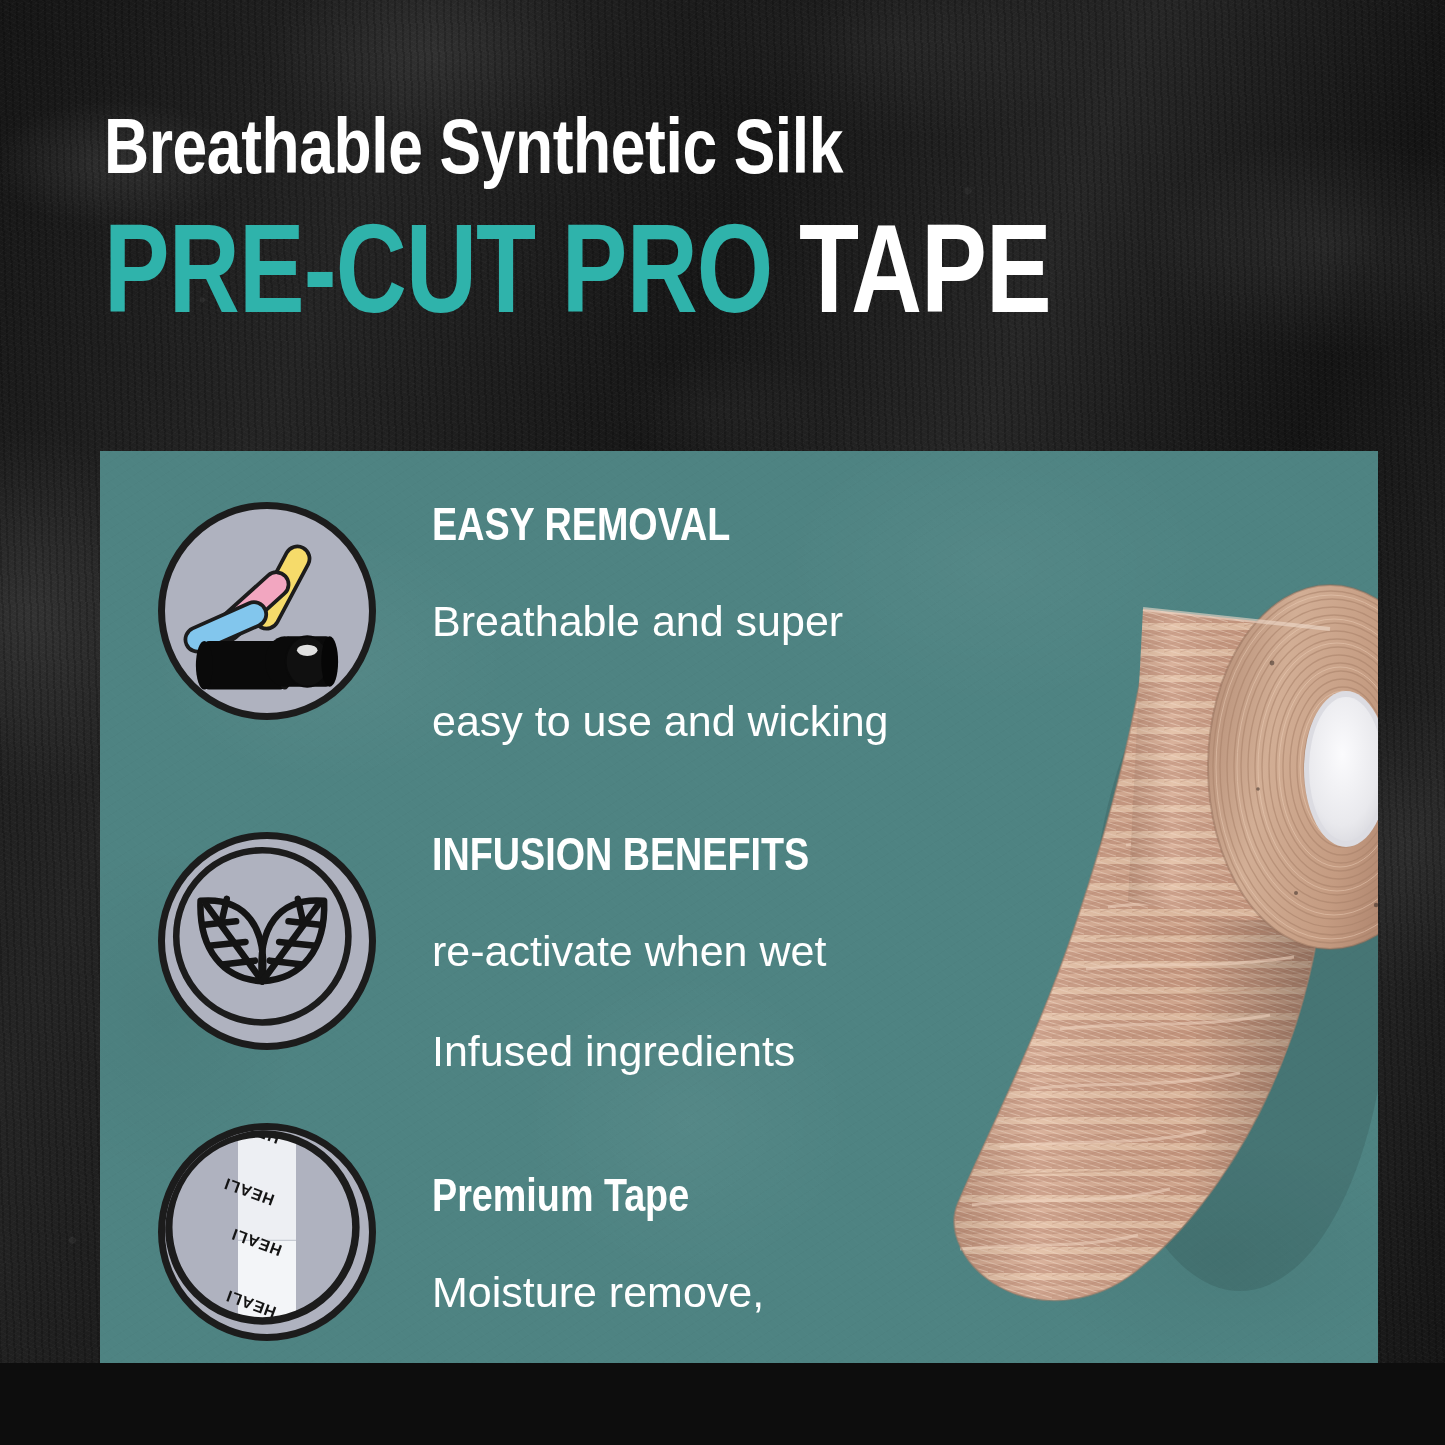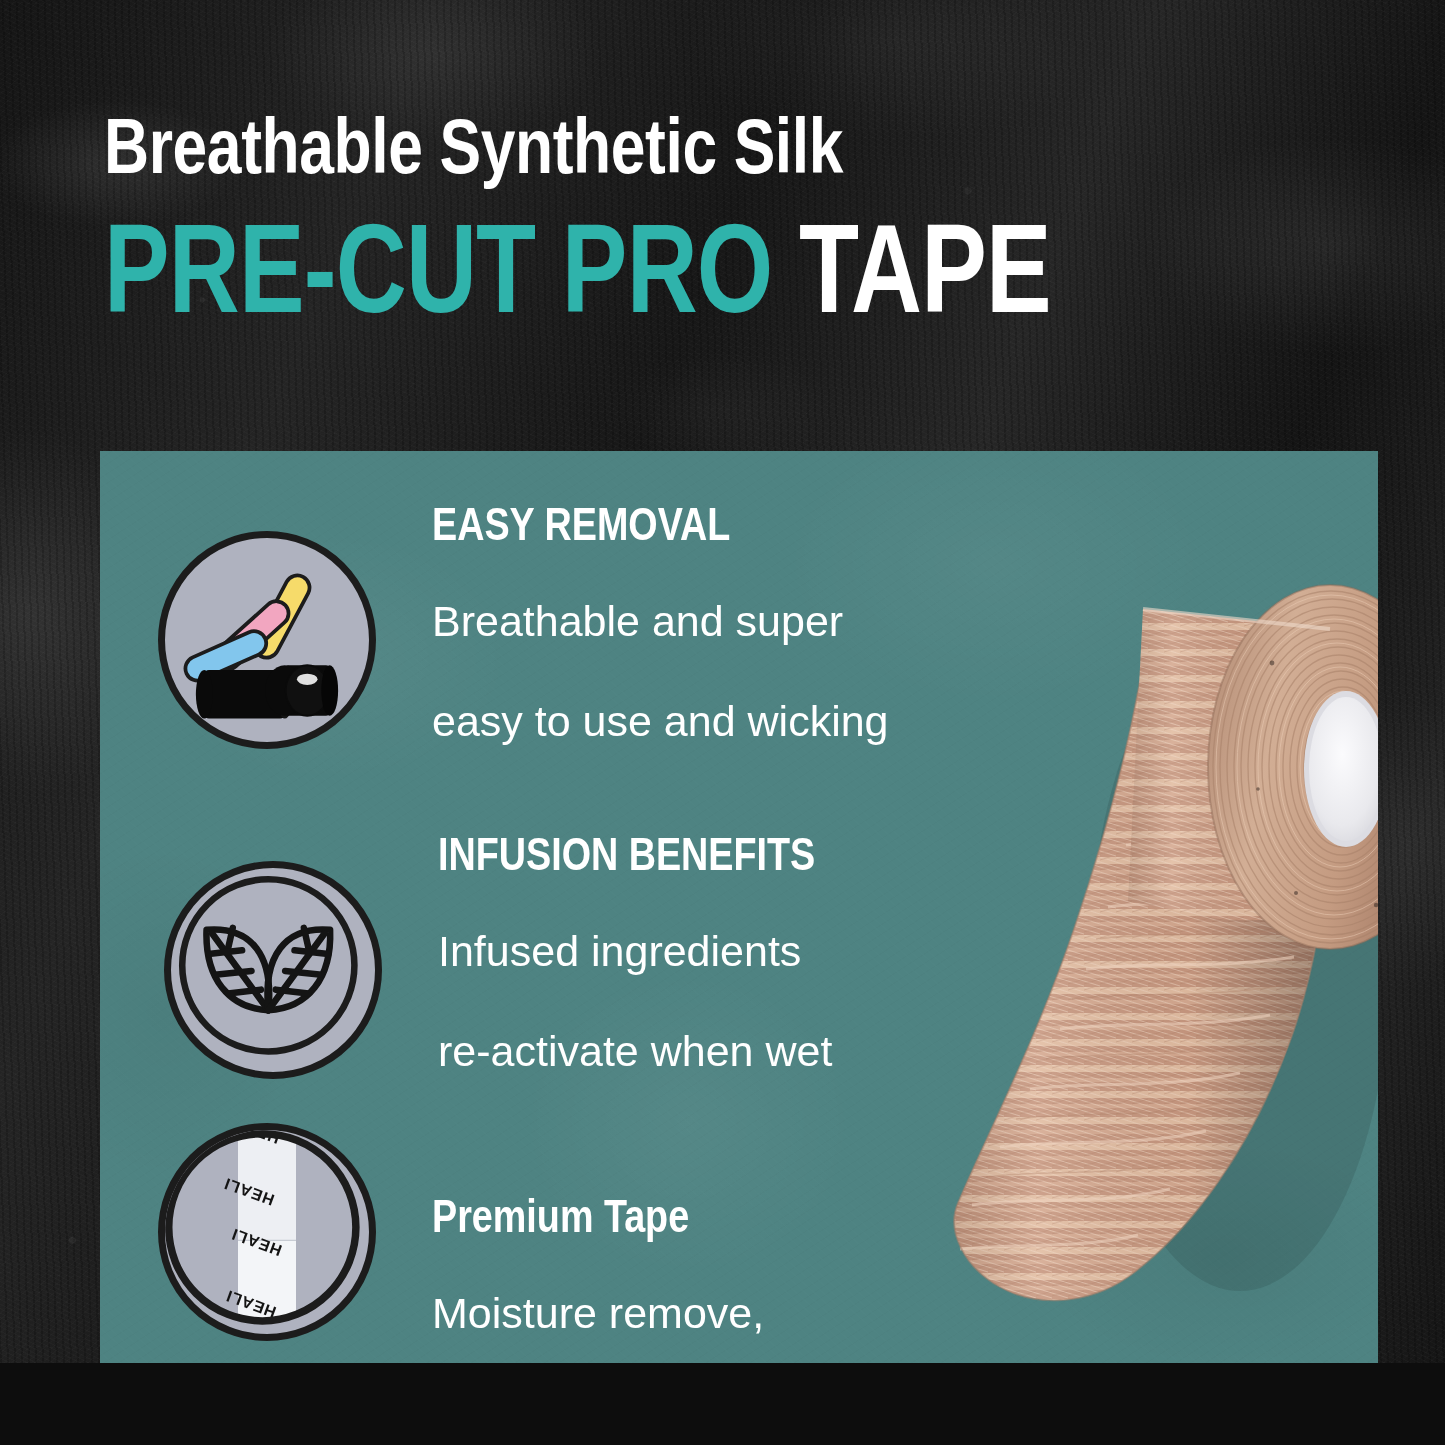--- a/index.html
+++ b/index.html
@@ -116,24 +116,24 @@
     background-image:
       repeating-linear-gradient(42deg, rgba(255,255,255,.022) 0 1px, rgba(0,0,0,0) 1px 6px),
       repeating-linear-gradient(-33deg, rgba(0,0,0,.03) 0 1px, rgba(0,0,0,0) 1px 8px);
     pointer-events: none;
   }
 
   
   .feature {
     position: absolute;
     display: flex;
-    align-items: flex-end;
+    align-items: center;
   }
   .feature-1 { left: 58px; top: 22px; }
-  .feature-2 { left: 64px; top: 352px; }
+  .feature-2 { left: 58px; top: 352px; }
   .feature-3 { left: 58px; top: 672px; }
 
   .icon-circle {
     position: relative;
     width: 218px;
     height: 218px;
     min-width: 218px;
     border-radius: 50%;
     background: #AFB2BF;
     border: 7px solid #1c1c1c;
@@ -246,22 +246,22 @@
             <path d="M142 64 L 147 86"></path>
             <path d="M168 92 L 132 88"></path>
             <path d="M161 114 L 122 110"></path>
             <path d="M147 134 L 112 130"></path>
           </g>
         </svg>
       </div>
       <div class="feature-text">
         <div class="feature-heading">INFUSION BENEFITS</div>
         <div class="feature-body">
+          <span>re-activate when wet</span>
           <span>Infused ingredients</span>
-          <span>re-activate when wet</span>
         </div>
       </div>
     </div>
 
     <div class="feature feature-3">
       <div class="icon-circle">
         <svg viewBox="0 0 218 218">
           <defs>
             <clipPath id="circClip">
                 <circle cx="104" cy="104" r="100"></circle>

